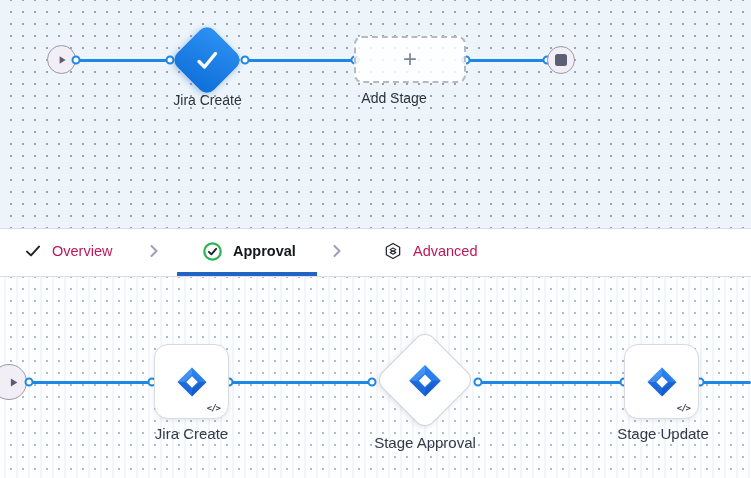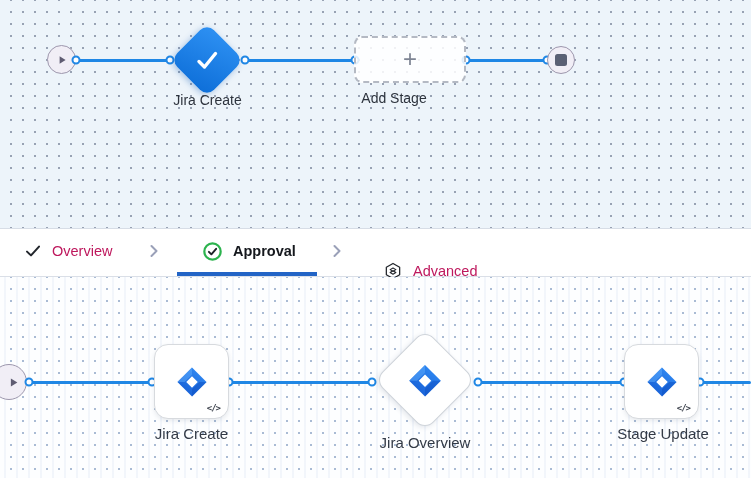--- a/index.html
+++ b/index.html
@@ -138,21 +138,21 @@
       </svg>
       <span class="tab-label">Approval</span>
     </div>
 
     <div class="tab-sep" style="left:332px;">
       <svg width="10" height="14" viewBox="0 0 10 14">
         <polyline points="2.5,2 7.5,7 2.5,12" fill="none" stroke="#9aa0b8" stroke-width="2" stroke-linecap="round" stroke-linejoin="round"></polyline>
       </svg>
     </div>
 
-    <div class="tab" style="left:384px;margin-top:20px;">
+    <div class="tab" style="left:384px;">
       <svg width="18" height="18" viewBox="0 0 20 20">
         <path d="M10 1.6 L17.4 5.9 V14.1 L10 18.4 L2.6 14.1 V5.9 Z" fill="none" stroke="#22262c" stroke-width="1.4" stroke-linejoin="round"></path>
         <path d="M10 6.6 L13.2 8.5 L10 10.4 L6.8 8.5 Z" fill="none" stroke="#22262c" stroke-width="1.2" stroke-linejoin="round"></path>
         <path d="M10 9.8 L13.2 11.7 L10 13.6 L6.8 11.7 Z" fill="none" stroke="#22262c" stroke-width="1.2" stroke-linejoin="round"></path>
       </svg>
       <span class="tab-label">Advanced</span>
     </div>
 
     <div id="tab-underline"></div>
   </div>
@@ -190,21 +190,21 @@
     <div class="node-label" style="left:131px;top:148px;width:121px;">Jira Create</div>
 
     <div class="step-diamond">
       <svg width="37" height="37" viewBox="0 0 36 36">
         <path d="M18 2.6 L33.4 18 L18 33.4 L2.6 18 Z" fill="url(#jiraGrad)"></path>
         <path d="M18 2.6 L2.6 18 L10.2 18 L18 10.2 Z" fill="#5aa7fb" opacity="0.55"></path>
         <path d="M18 33.4 L33.4 18 L25.8 18 L18 25.8 Z" fill="#0b4ec2" opacity="0.5"></path>
         <path d="M18 11.9 L24.1 18 L18 24.1 L11.9 18 Z" fill="#ffffff"></path>
       </svg>
     </div>
-    <div class="node-label" style="left:355px;top:157px;width:140px;">Jira Overview</div>
+    <div class="node-label" style="left:355px;top:157px;width:140px;">Stage Approval</div>
 
     <div class="step-card" style="left:624px;top:67px;">
       <svg width="34" height="34" viewBox="0 0 36 36">
         <path d="M18 2.6 L33.4 18 L18 33.4 L2.6 18 Z" fill="url(#jiraGrad)"></path>
         <path d="M18 2.6 L2.6 18 L10.2 18 L18 10.2 Z" fill="#5aa7fb" opacity="0.55"></path>
         <path d="M18 33.4 L33.4 18 L25.8 18 L18 25.8 Z" fill="#0b4ec2" opacity="0.5"></path>
         <path d="M18 11.9 L24.1 18 L18 24.1 L11.9 18 Z" fill="#ffffff"></path>
       </svg>
       <span class="code-badge">&lt;/&gt;</span>
     </div>

